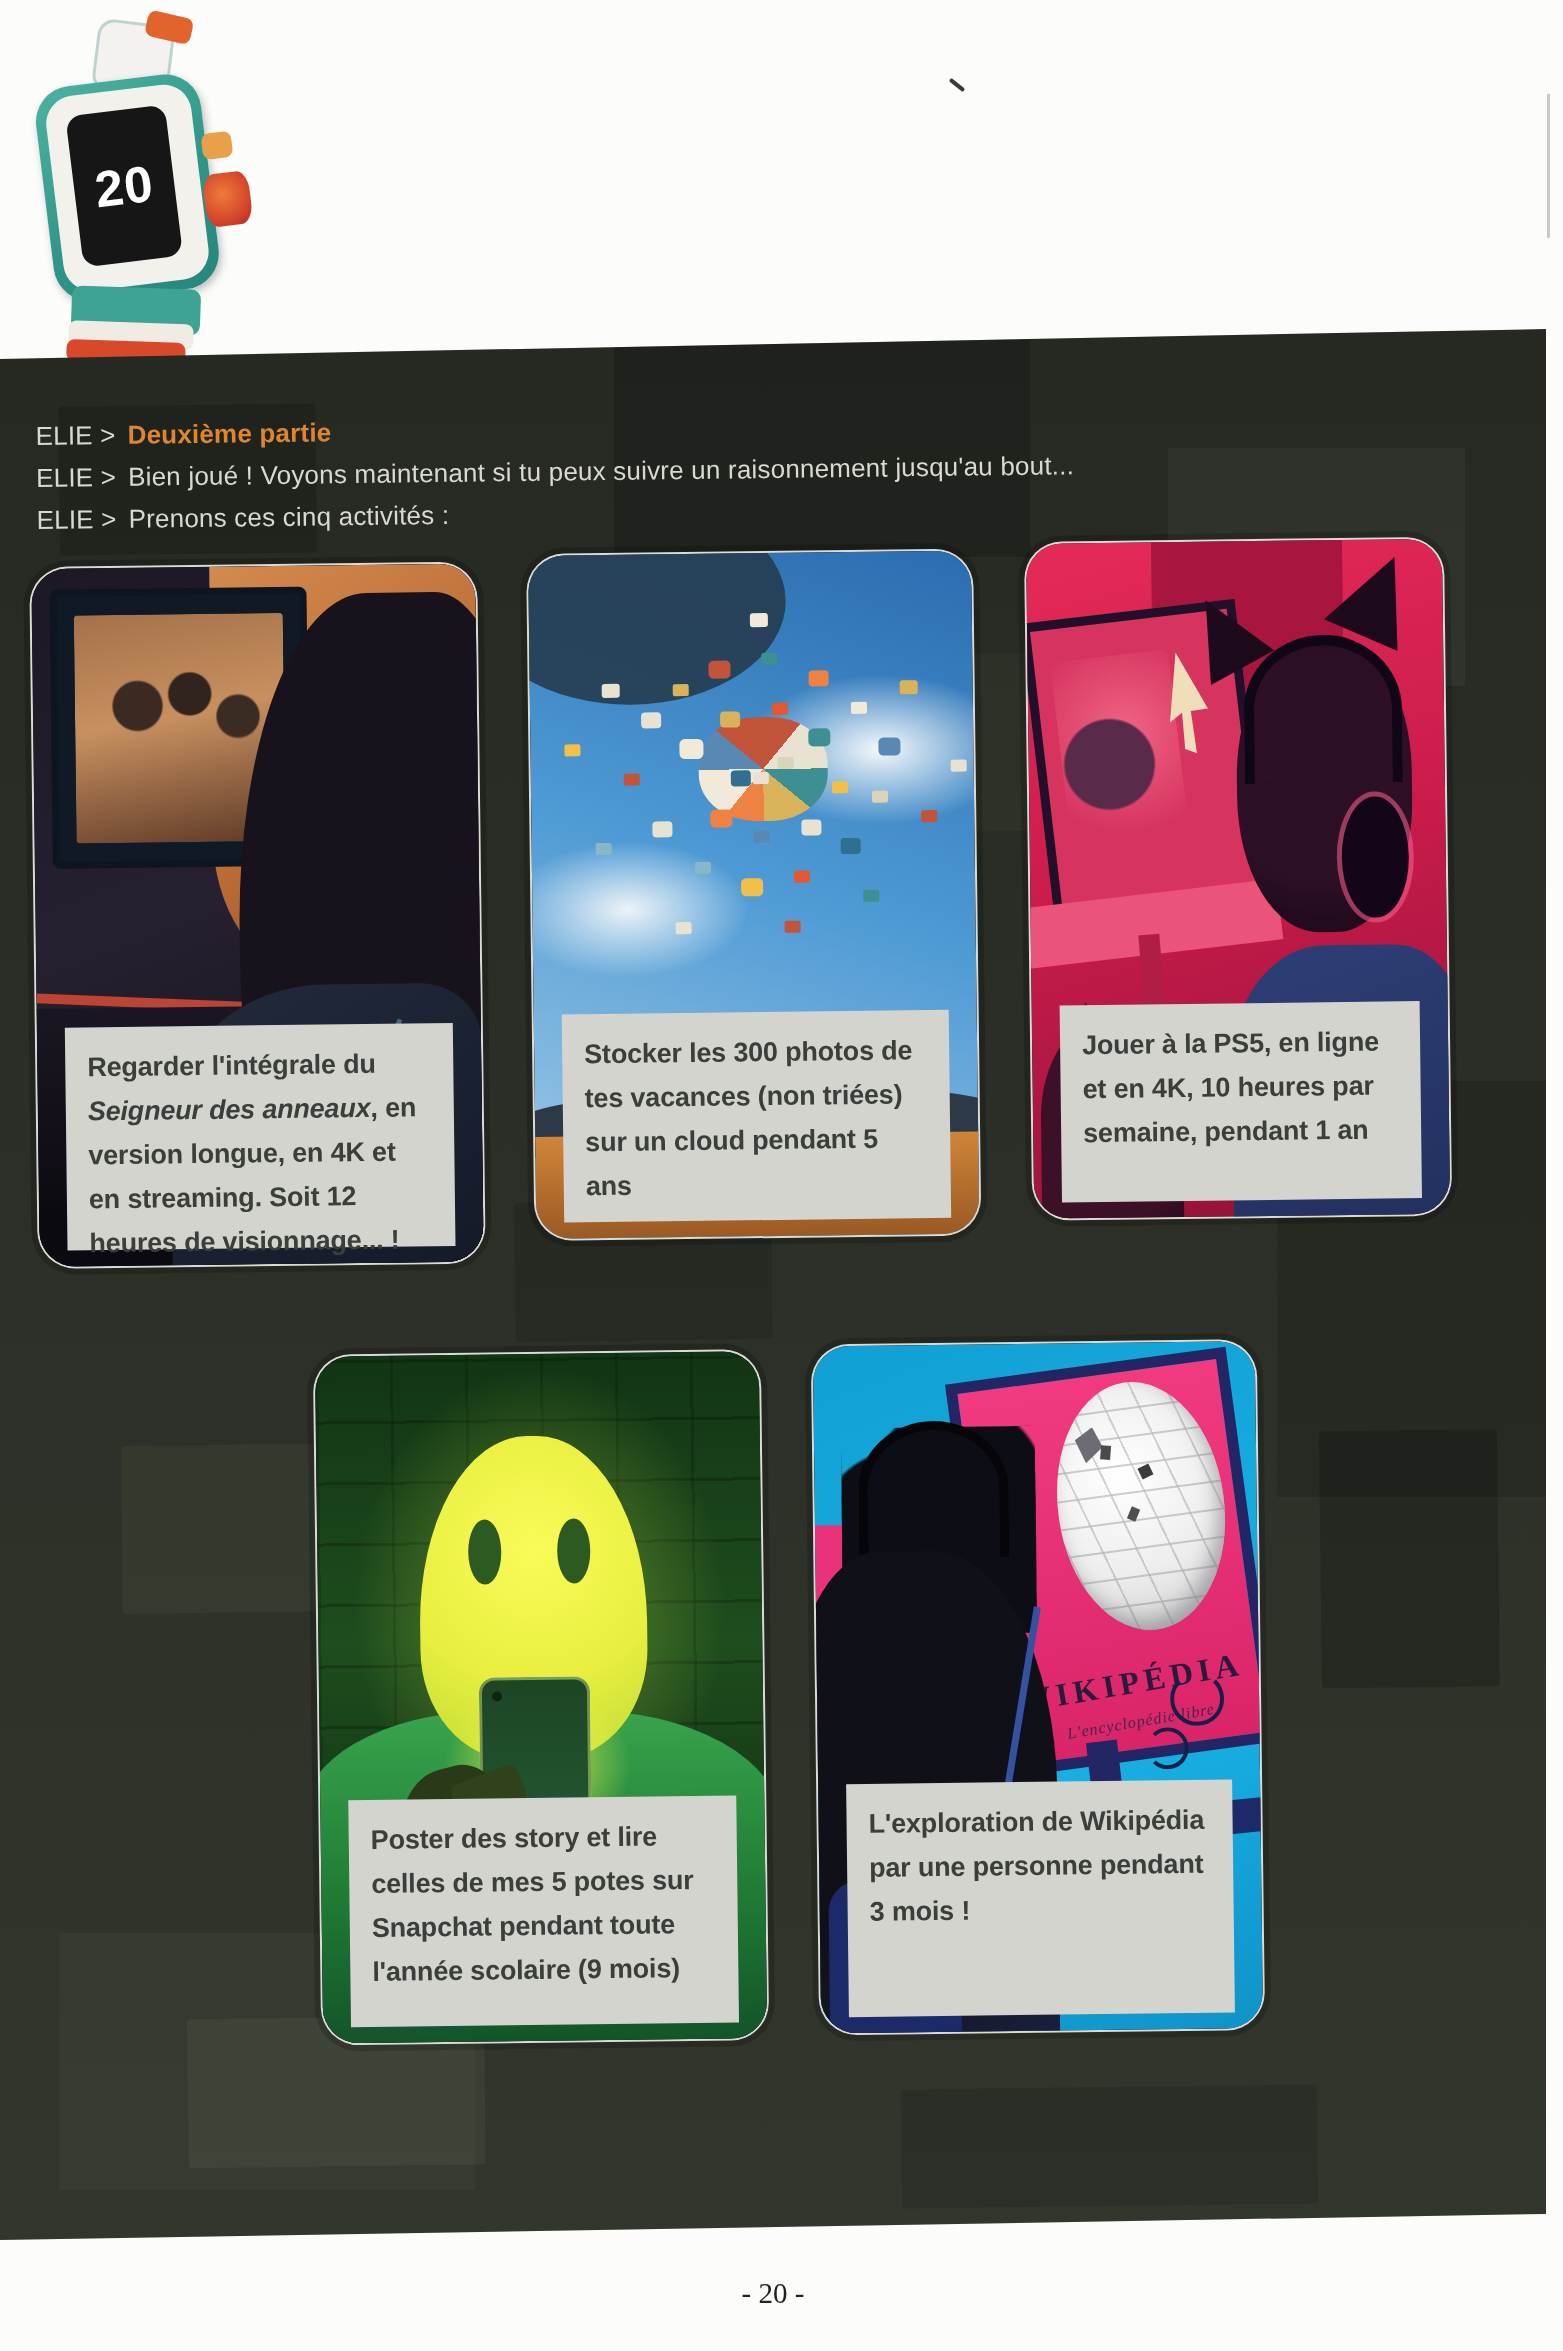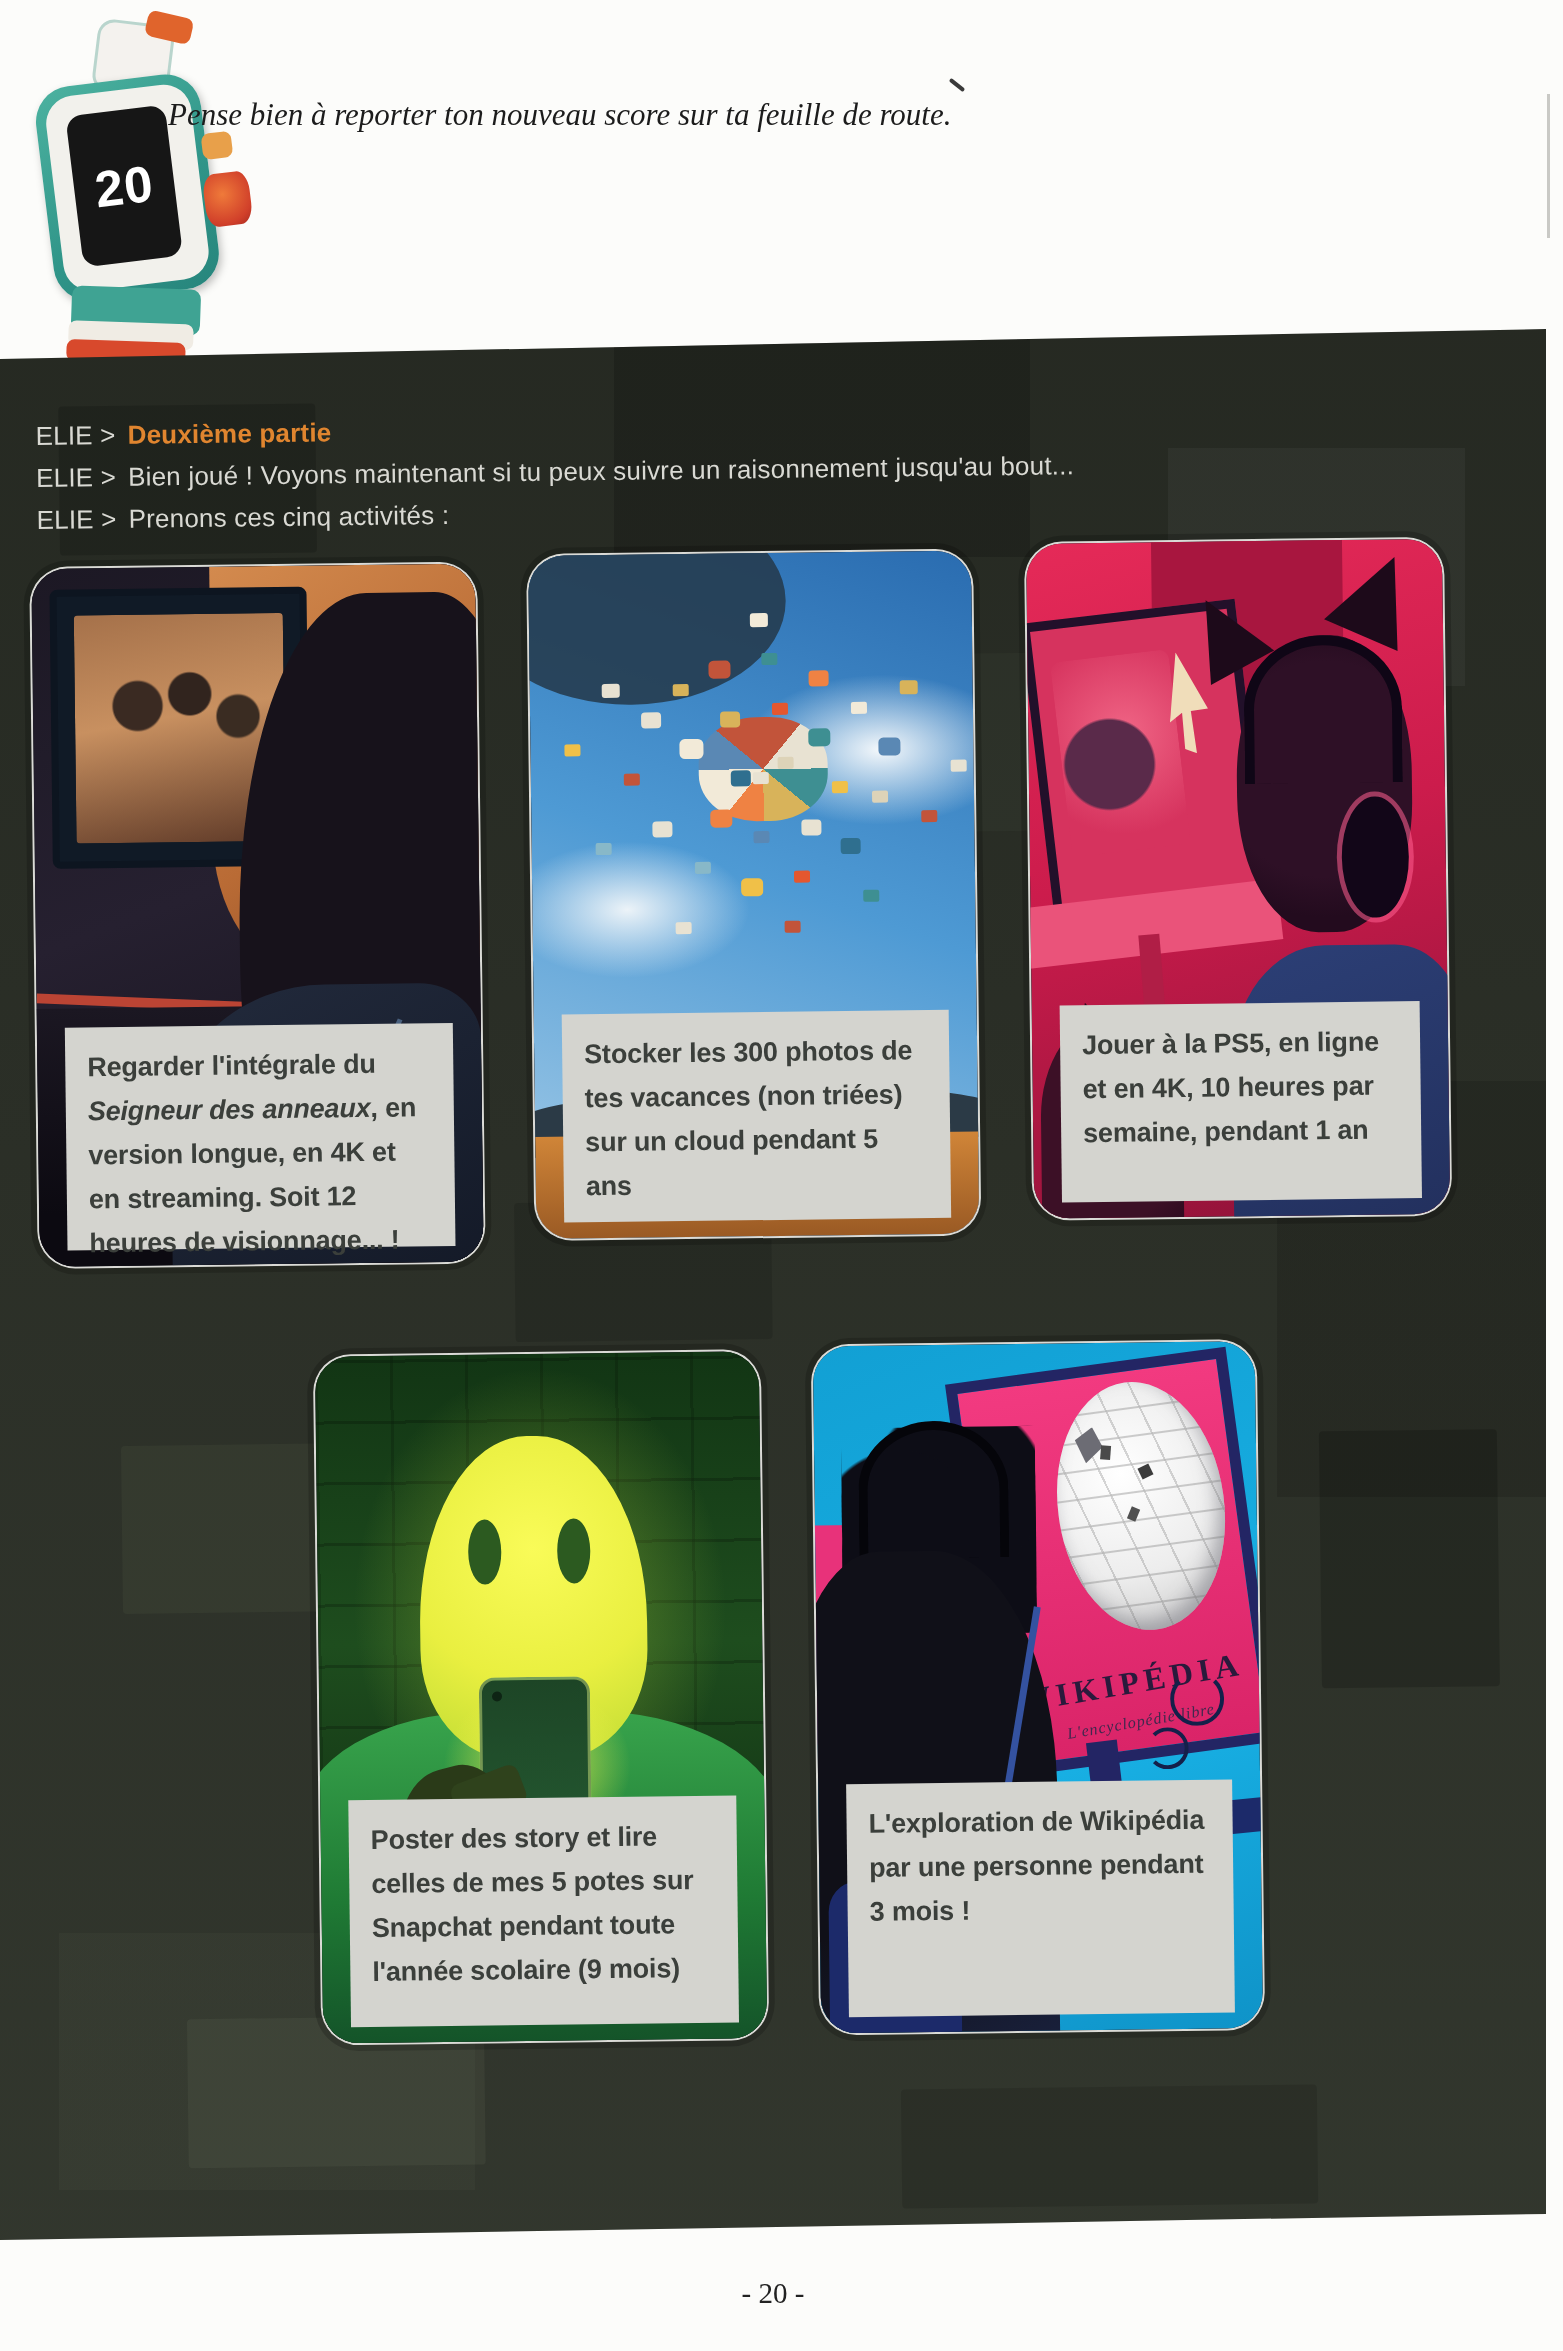--- a/index.html
+++ b/index.html
@@ -251,21 +251,20 @@
       </div>
     </div>
     <div class="w-btn"></div>
     <div class="w-crown"></div>
     <div class="w-strap-bot1"></div>
     <div class="w-strap-bot2"></div>
     <div class="w-strap-bot3"></div>
   </div>
 
   <div class="intro">
-    <div class="it">Pense bien à reporter ton nouveau score sur ta feuille de route.</div>
   </div>
   <div class="ink-mark"></div>
   <div class="page-edge"></div>
 
   <div class="panel">
     <div class="panel-inner">
 
       <div class="camo c1"></div>
       <div class="camo c2"></div>
       <div class="camo c3"></div>

